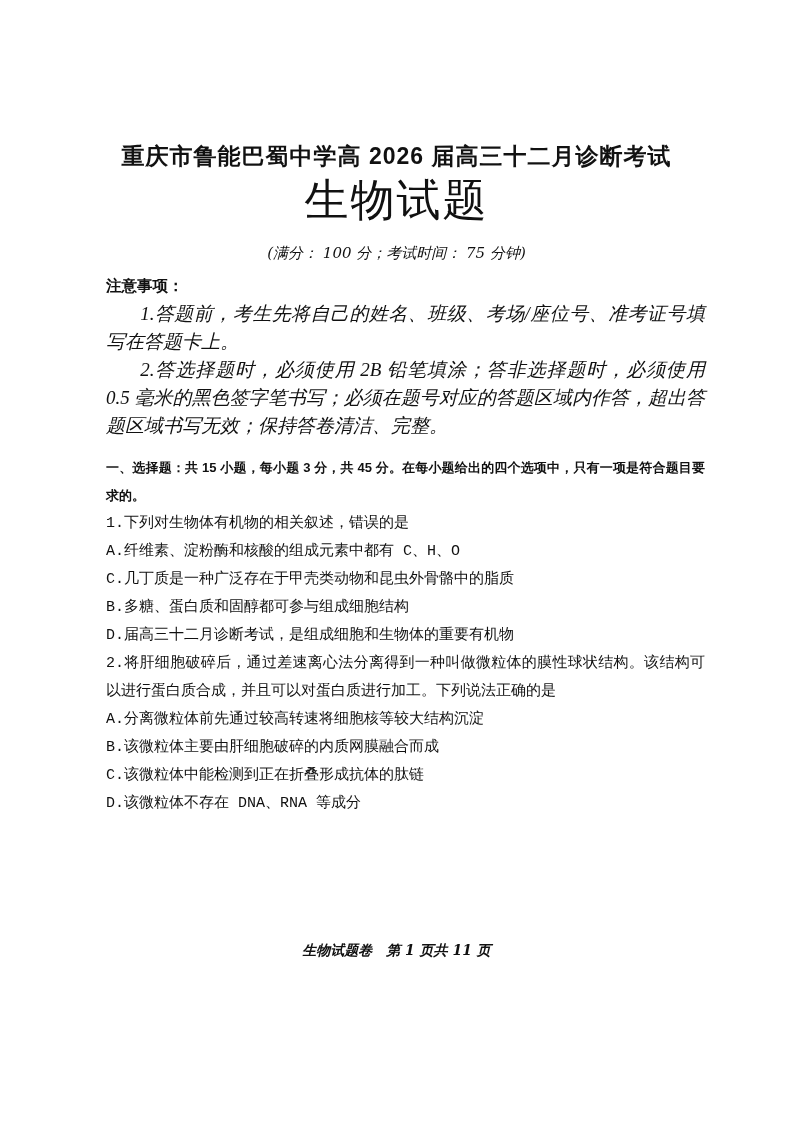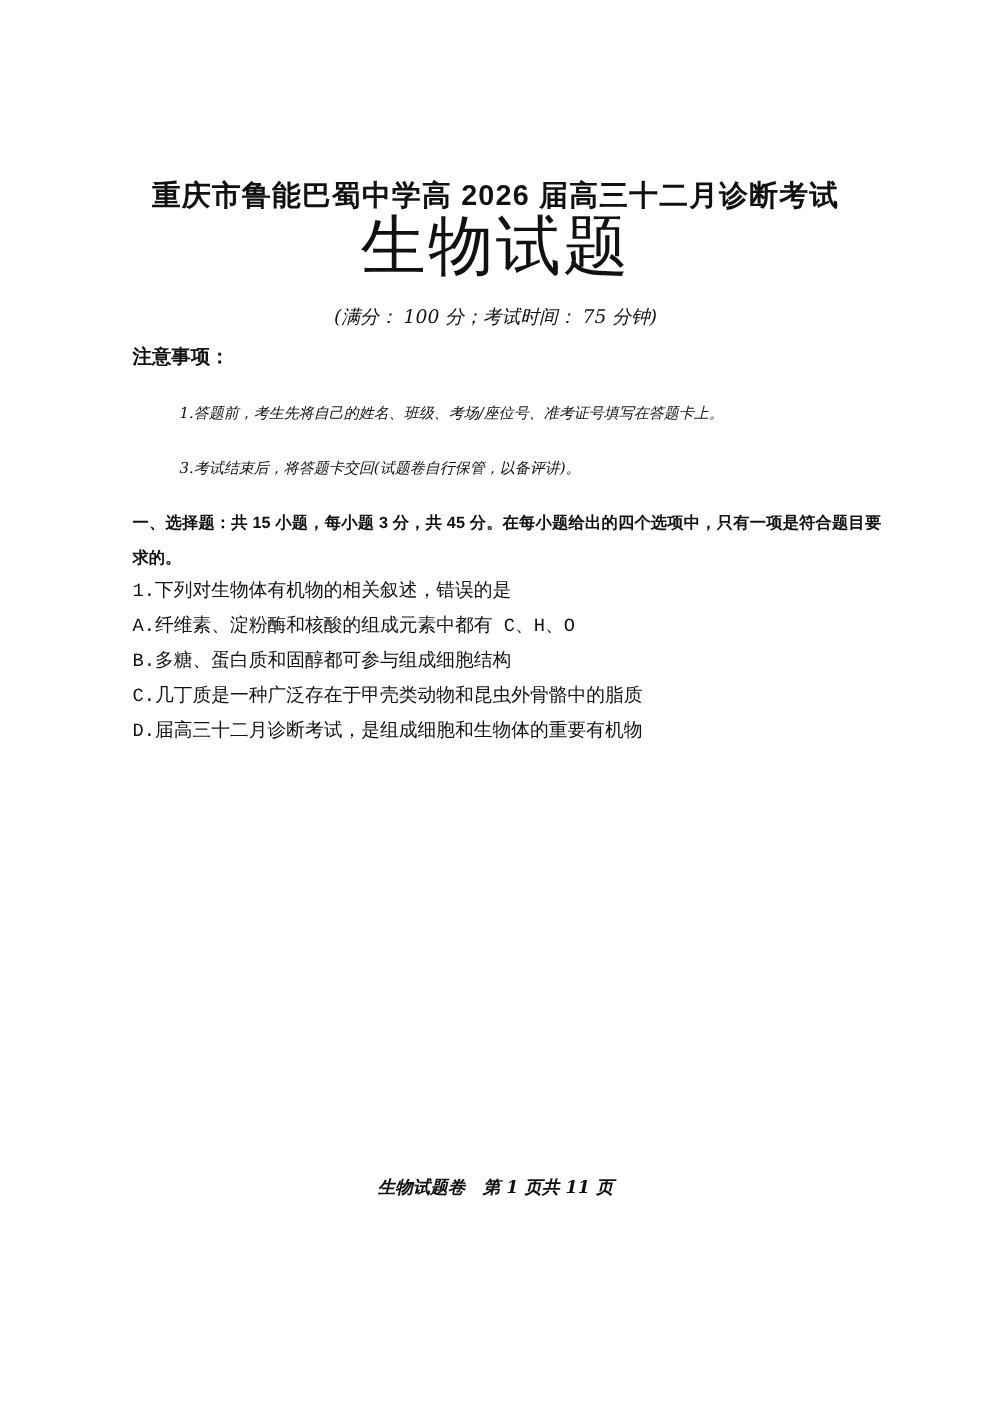--- a/index.html
+++ b/index.html
@@ -21,45 +21,45 @@
   header { text-align: center; }
   .exam-title {
     margin: 0;
     padding-top: 141px;
     font-size: 23px;
     line-height: 30px;
     letter-spacing: 1px;
   }
   .subject-title {
     margin-top: 4px;
-    font-size: 52px;
+    font-size: 44px;
     line-height: 52px;
     letter-spacing: 2px;
     font-style: normal;
     font-weight: 500;
-    font-family: Liberation Mono, monospace;
   }
   .exam-info {
     margin-top: 16px;
     font-size: 15px;
     line-height: 20px;
   }
 
   .content { padding: 9px 88px 0 106px; }
 
   .notices-heading {
     font-size: 15.5px;
     line-height: 28px;
   }
   .notice-item {
-    margin: 16px;
-    font-size: 12px;
+    margin: 0;
+    font-size: 19px;
     line-height: 28px;
     text-indent: 1.8em;
     text-align: justify;
+    font-family: Liberation Serif, serif;
   }
 
   .section-heading {
     margin: 14px 0 0 0;
     font-size: 13px;
     line-height: 28px;
     text-align: justify;
   }
 
   .question p {
@@ -91,33 +91,40 @@
     <h1 class="exam-title heiti">重庆市鲁能巴蜀中学高 2026 届高三十二月诊断考试</h1>
     <div class="subject-title songti">生物试题</div>
     <div class="exam-info kaiti">(满分： 100 分；考试时间： 75 分钟)</div>
   </header>
 
   <main class="content">
 
     <section class="notices">
       <div class="notices-heading heiti">注意事项：</div>
       <p class="notice-item kaiti">1.答题前，考生先将自己的姓名、班级、考场/座位号、准考证号填写在答题卡上。</p>
-      <p class="notice-item kaiti">3.考试结束后，将答题卡交回(试题卷自行保管，以备评讲)。</p>
+      <p class="notice-item kaiti">2.答选择题时，必须使用 2B 铅笔填涂；答非选择题时，必须使用 0.5 毫米的黑色签字笔书写；必须在题号对应的答题区域内作答，超出答题区域书写无效；保持答卷清洁、完整。</p>
     </section>
 
     <p class="section-heading heiti">一、选择题：共 15 小题，每小题 3 分，共 45 分。在每小题给出的四个选项中，只有一项是符合题目要求的。</p>
 
     <section class="question songti">
       <p>1.下列对生物体有机物的相关叙述，错误的是</p>
       <p>A.纤维素、淀粉酶和核酸的组成元素中都有 C、H、O</p>
+      <p>C.几丁质是一种广泛存在于甲壳类动物和昆虫外骨骼中的脂质</p>
       <p>B.多糖、蛋白质和固醇都可参与组成细胞结构</p>
-      <p>C.几丁质是一种广泛存在于甲壳类动物和昆虫外骨骼中的脂质</p>
       <p>D.届高三十二月诊断考试，是组成细胞和生物体的重要有机物</p>
     </section>
 
+    <section class="question songti">
+      <p>2.将肝细胞破碎后，通过差速离心法分离得到一种叫做微粒体的膜性球状结构。该结构可以进行蛋白质合成，并且可以对蛋白质进行加工。下列说法正确的是</p>
+      <p>A.分离微粒体前先通过较高转速将细胞核等较大结构沉淀</p>
+      <p>B.该微粒体主要由肝细胞破碎的内质网膜融合而成</p>
+      <p>C.该微粒体中能检测到正在折叠形成抗体的肽链</p>
+      <p>D.该微粒体不存在 DNA、RNA 等成分</p>
+    </section>
 
 
   </main>
 
   <footer class="page-footer kaiti">
     <span class="footer-doc-label">生物试题卷</span><span>第 1 页共 11 页</span>
   </footer>
 
 </div>
 

